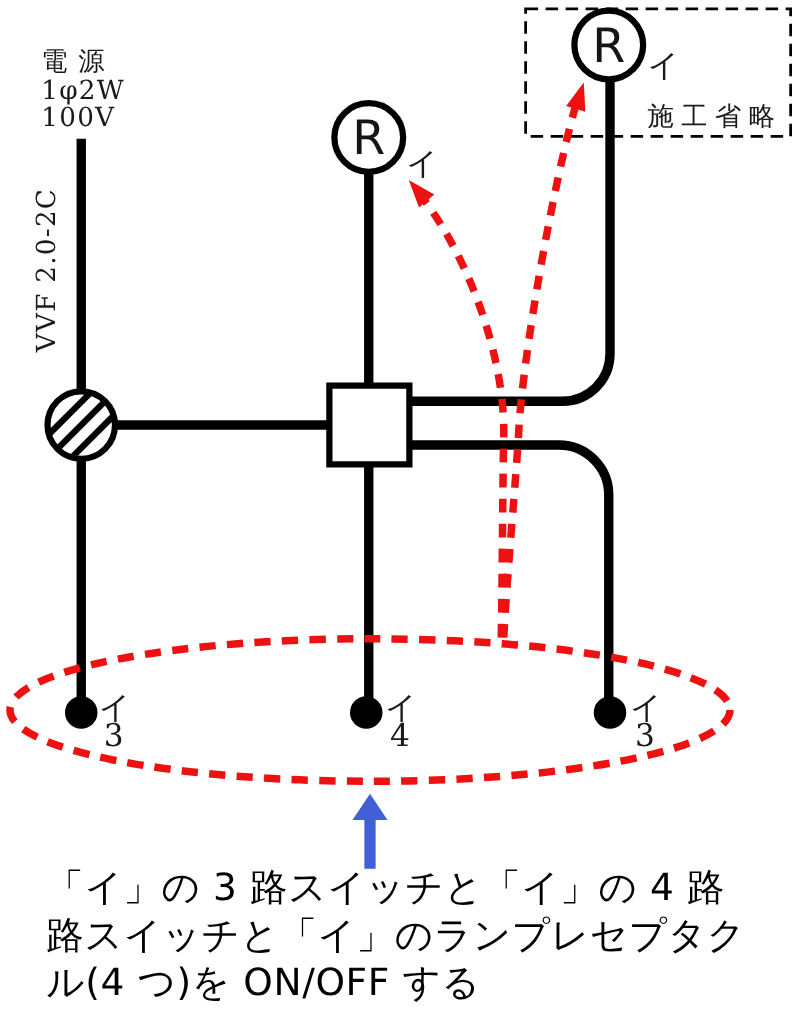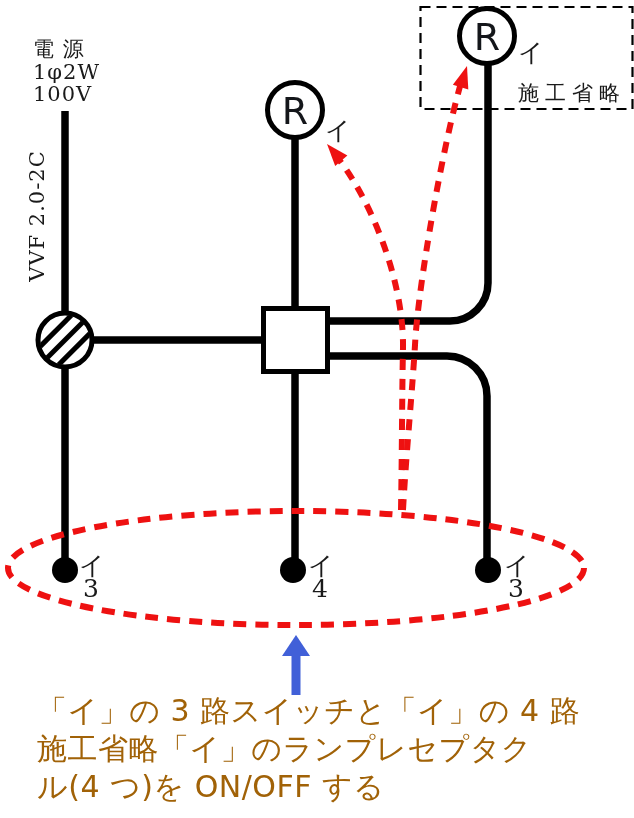--- a/index.html
+++ b/index.html
@@ -20,21 +20,21 @@
 
   .lbl         { font-family:"DejaVu Serif", serif; fill:#1a1a1a; }
   .lbl-20      { font-size:21px; letter-spacing:1px; }
   .lbl-25      { font-size:25px; }
   .lbl-spaced  { font-size:21px; letter-spacing:6px; }
   .r-letter    { font-family:"DejaVu Sans", sans-serif; font-size:38px; fill:#14161a; text-anchor:middle; }
 
   .annotation {
     position:absolute; left:37px; top:692px; width:590px;
     font-family:"DejaVu Sans", sans-serif; font-size:30px; line-height:38px;
-    color:#a16207; letter-spacing:0.5px; white-space:nowrap;
+    color:#000000; letter-spacing:0.5px; white-space:nowrap;
   }
 </style>
 </head>
 <body>
 
 <div id="stage">
   <svg width="634" height="818" viewBox="0 0 634 818">
 
     <defs>
       <clipPath id="jointClip">
@@ -95,16 +95,16 @@
     <text class="lbl lbl-25" x="508" y="597">3</text>
 
     <g>
       <polygon points="296,635 282,656 310,656" fill="#4160d8"></polygon>
       <rect x="291.5" y="654" width="9" height="41" fill="#4160d8"></rect>
     </g>
   </svg>
 
   <div class="annotation">
     <div>「イ」の 3 路スイッチと「イ」の 4 路</div>
-    <div>施工省略「イ」のランプレセプタク</div>
+    <div>路スイッチと「イ」のランプレセプタク</div>
     <div>ル(4 つ)を ON/OFF する</div>
   </div>
 </div>
 
 </body></html>

